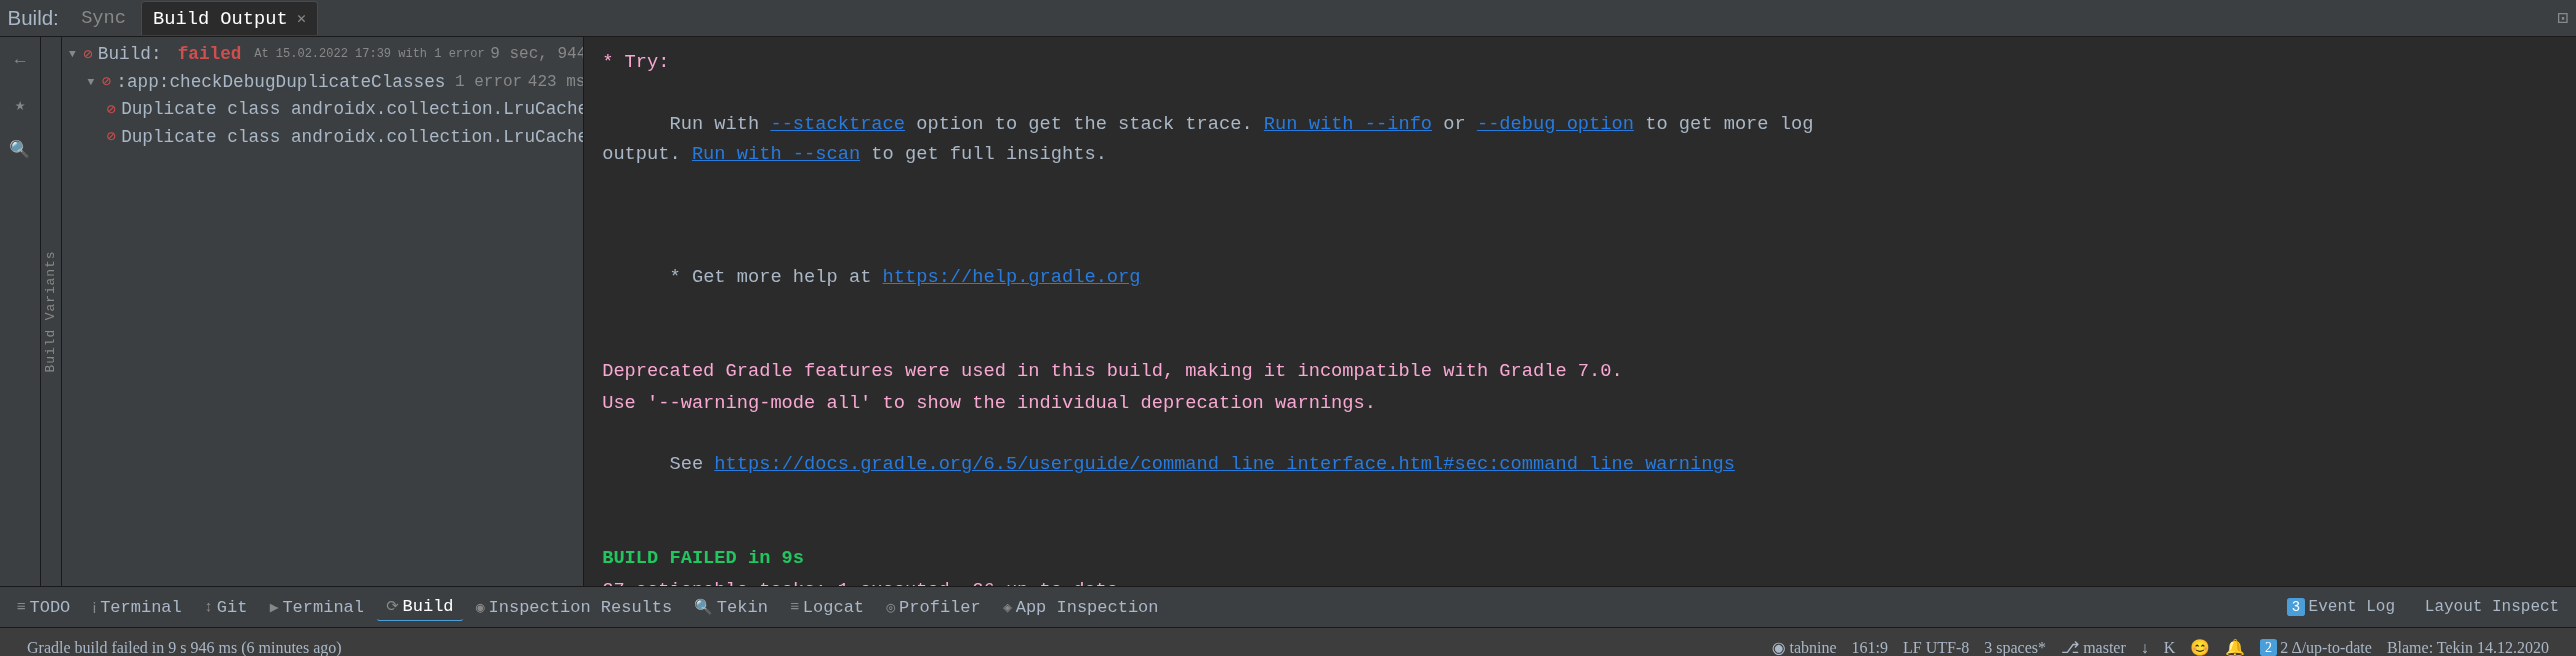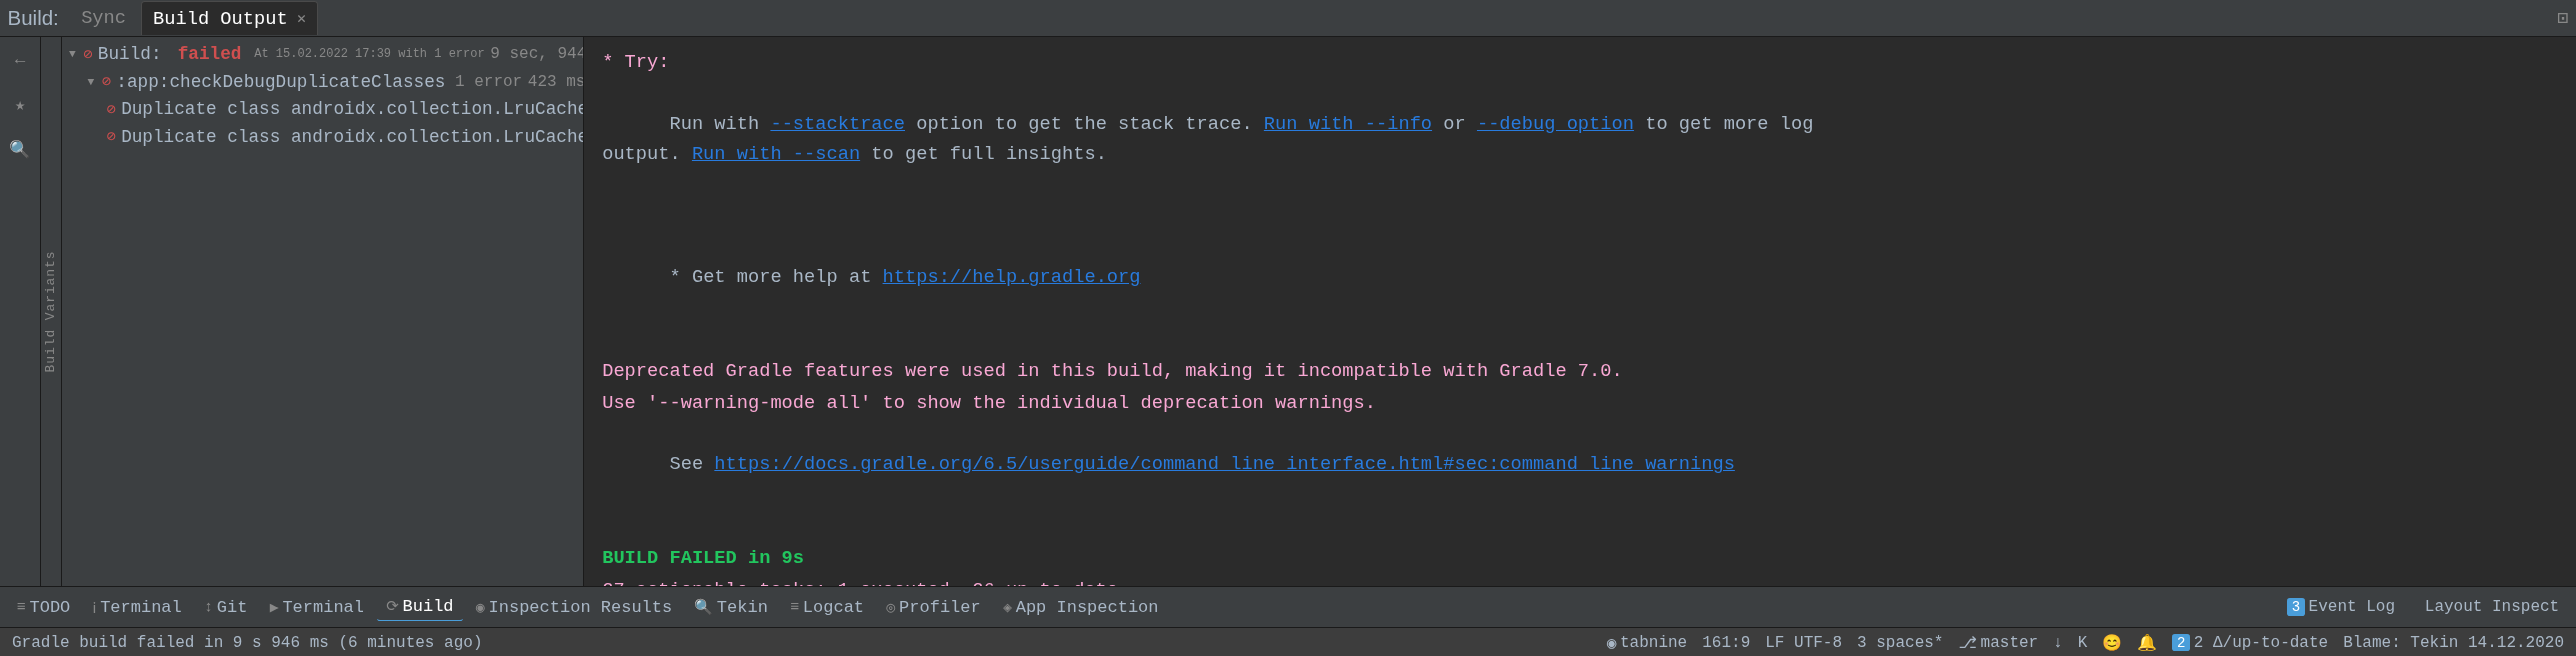--- a/index.html
+++ b/index.html
@@ -195,29 +195,30 @@
       margin-left: auto;
       display: flex;
       align-items: center;
       gap: 11.2px;
       font-size: 16px;
       color: #a9b7c6;
     }
 
     .status-bar {
       display: flex;
-      align-items: center;
+      align-items: flex-end;
       background: #3d3d3d;
       border-top: 0.9px solid #1a1a1a;
       height: 30px;
-      padding: 0 12px;
+      padding: 0 27px;
       flex-shrink: 0;
       font-size: 16px;
       color: #a9b7c6;
       gap: 15px;
+      font-family: Liberation Serif, serif;
     }
     .status-bar .status-left { flex: 1; }
     .status-bar .status-right {
       display: flex;
       align-items: center;
       gap: 15px;
     }
     .status-item { display: flex; align-items: center; gap: 3.7px; cursor: pointer; }
     .git-branch { display: flex; align-items: center; gap: 3.7px; }
     .event-badge {

